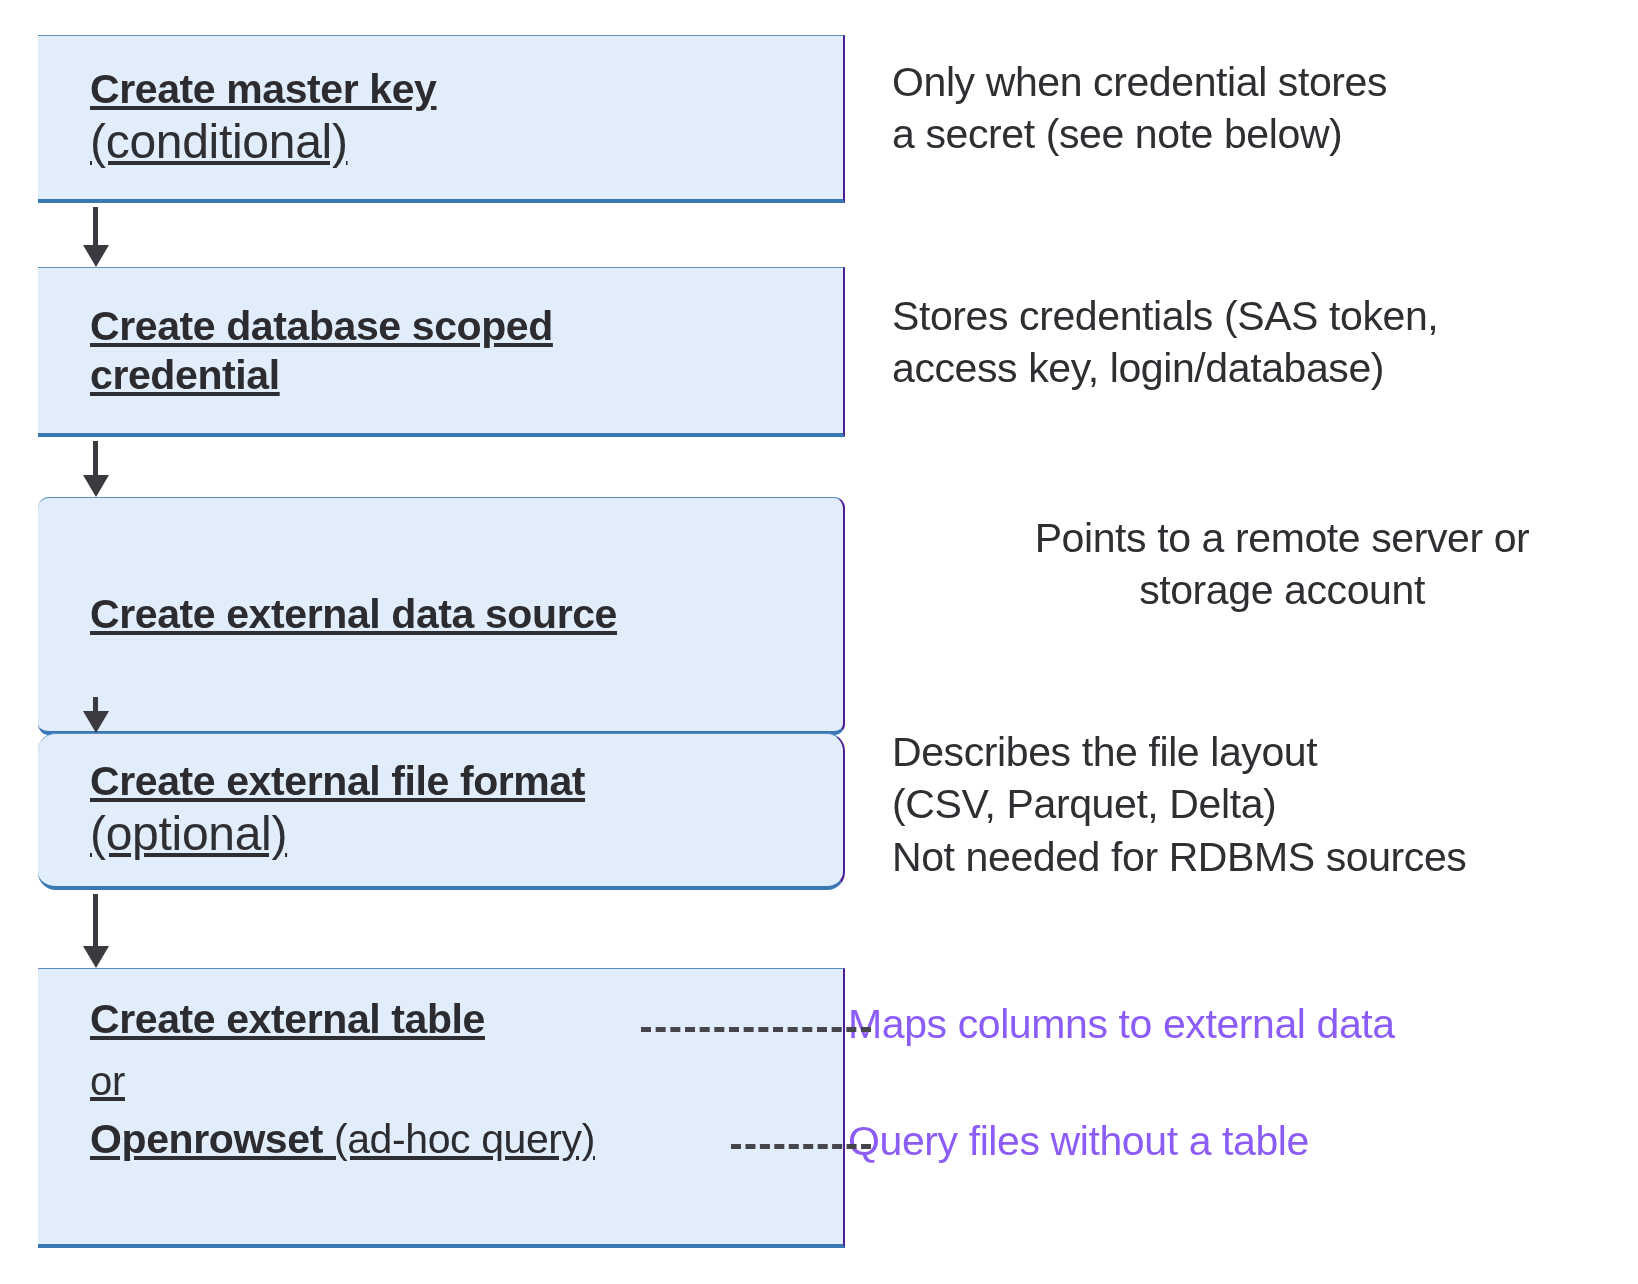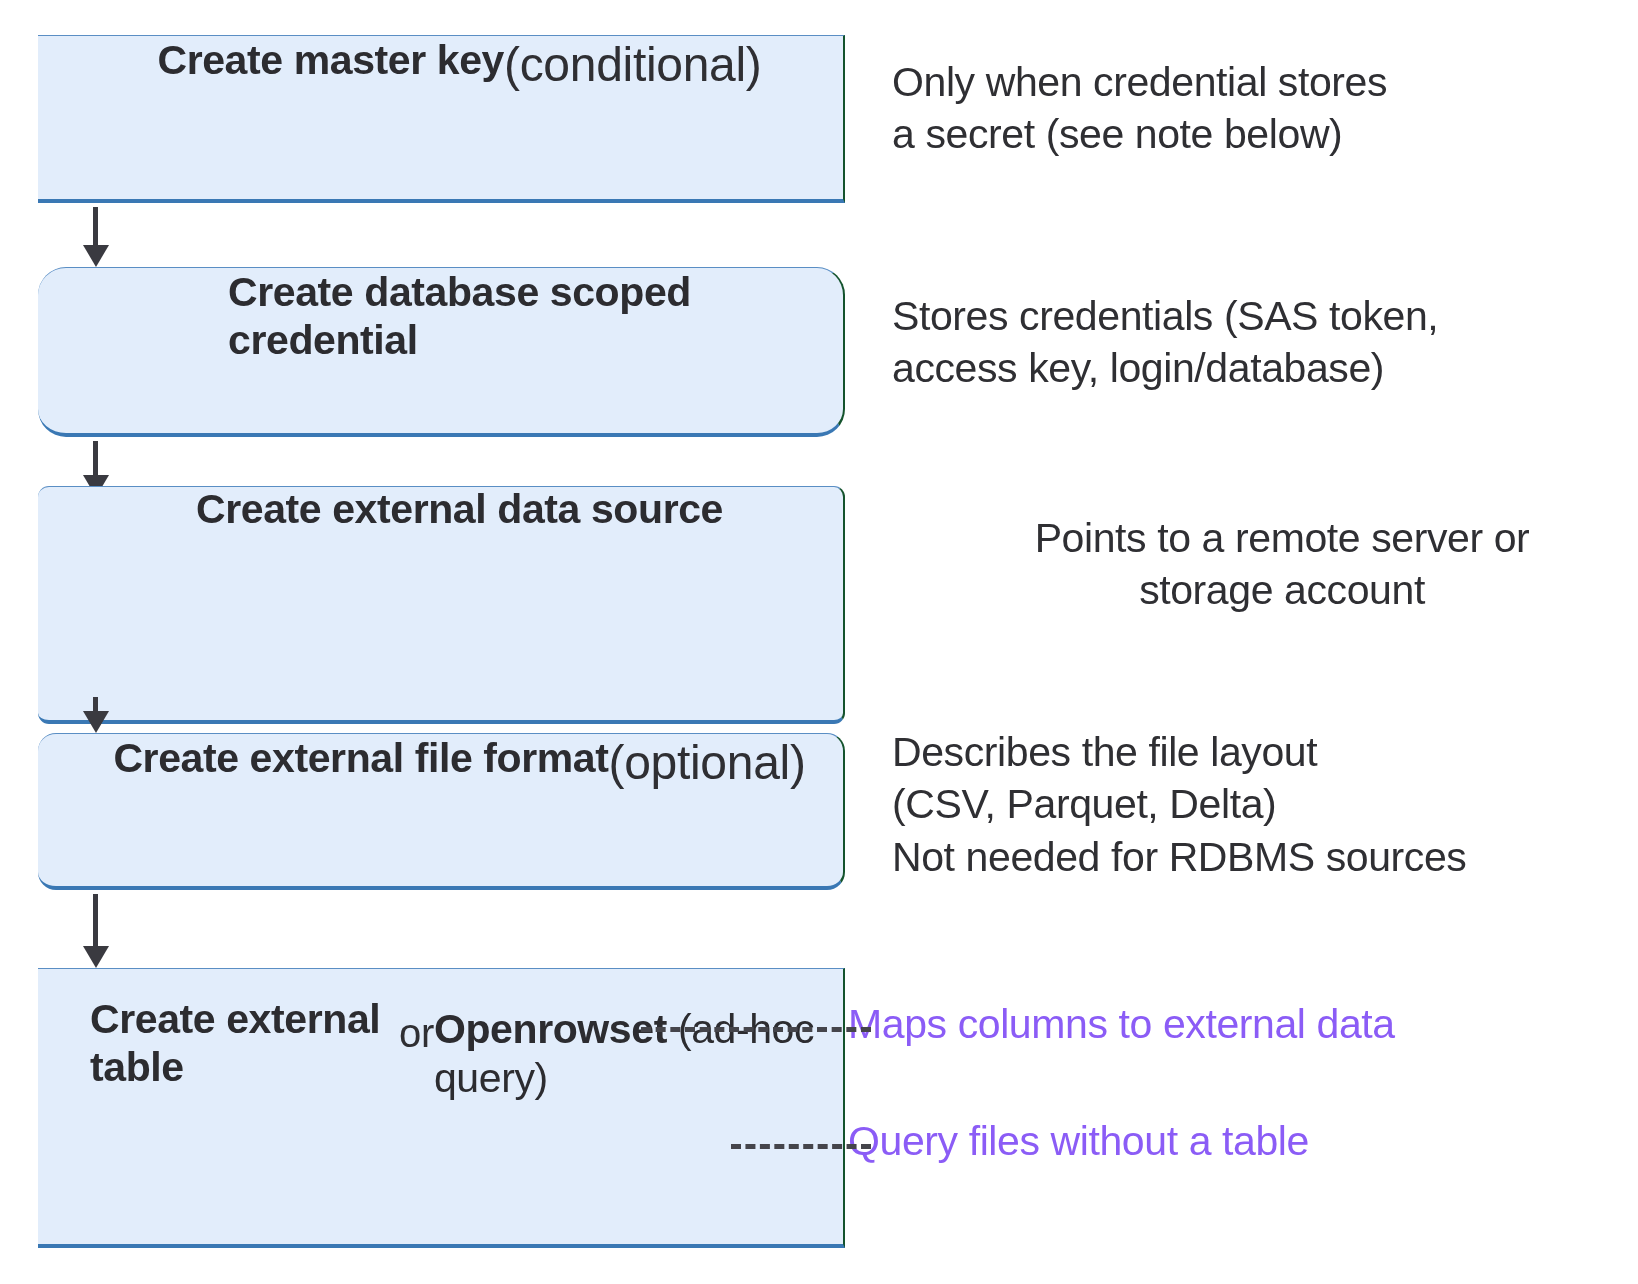--- a/index.html
+++ b/index.html
@@ -25,48 +25,49 @@
   }
 
   
   .step-box {
     position: absolute;
     left: 38px;
     width: 807px;
     box-sizing: border-box;
     background: #e2edfb;
     border-top: 1px solid #5a8ec4;
-    border-right: 2px solid #14532d;
+    border-right: 2px solid #4c1d95;
     border-bottom: 4px solid #3a78b4;
     display: flex;
-    flex-direction: row;
+    flex-direction: column;
     justify-content: center;
     padding-left: 52px;
     padding-right: 14px;
+    text-decoration: underline;
   }
 
   .step-title {
     font-weight: bold;
     font-size: 41px;
     line-height: 1.18;
     letter-spacing: -0.4px;
     color: #2c2c30;
     white-space: pre-line;
   }
   .step-sub {
     font-size: 48px;
     line-height: 1.2;
     letter-spacing: -0.3px;
     color: #2f2f33;
   }
 
   
   #box-master-key      { top: 35px;  height: 168px; }
-  #box-scoped-cred     { top: 267px; height: 170px; border-radius: 28px; }
-  #box-data-source     { top: 486px; height: 238px; border-radius: 11px; }
+  #box-scoped-cred     { top: 267px; height: 170px; }
+  #box-data-source     { top: 497px; height: 238px; border-radius: 11px; }
   #box-file-format     { top: 733px; height: 157px; border-radius: 18px; }
   #box-external-table  { top: 968px; height: 280px; }
 
   
   #box-data-source .step-title { line-height: 1.1; }
 
   
   .arrow {
     position: absolute;
     left: 83px;

